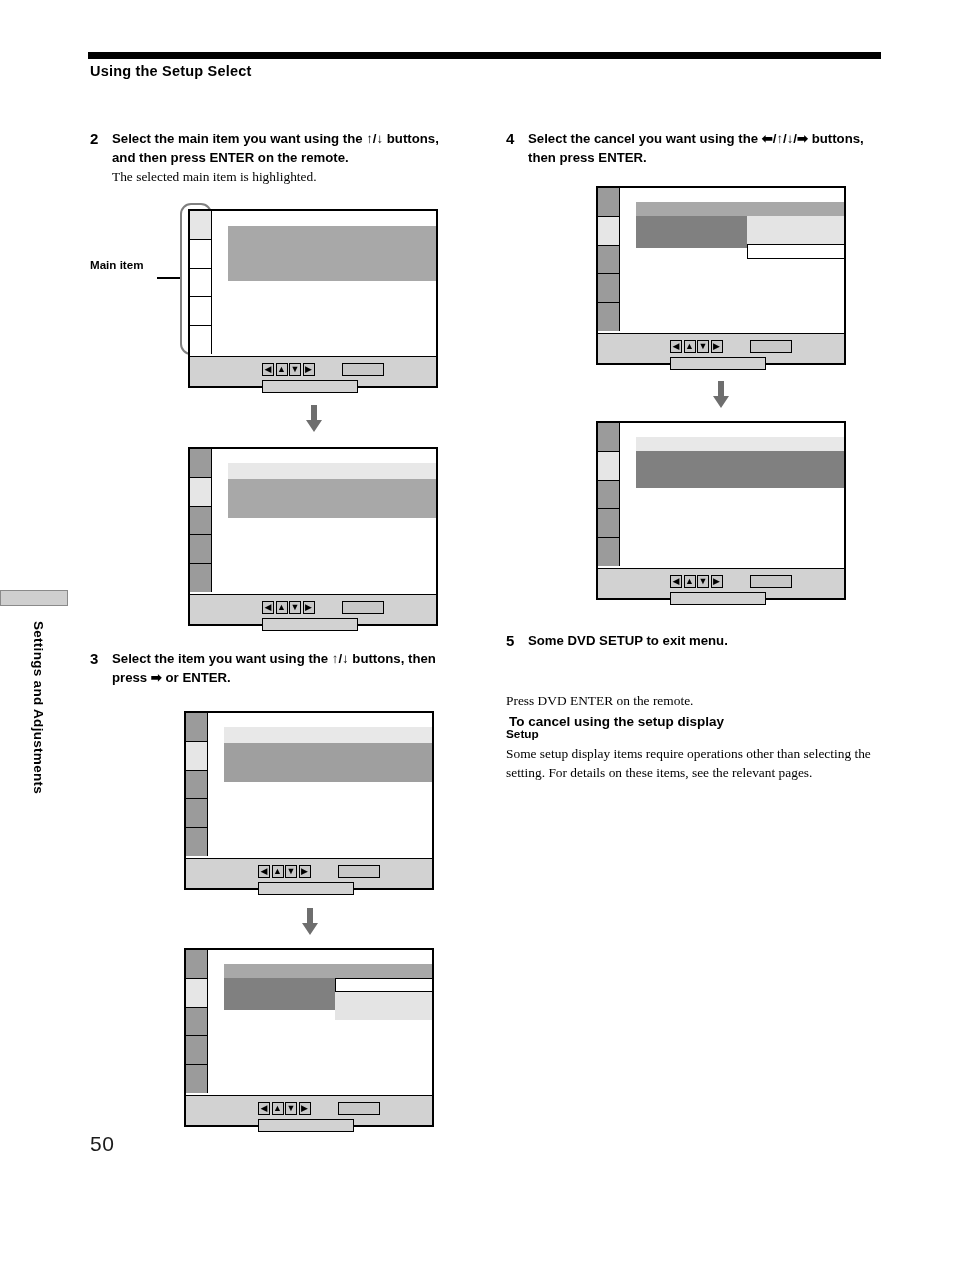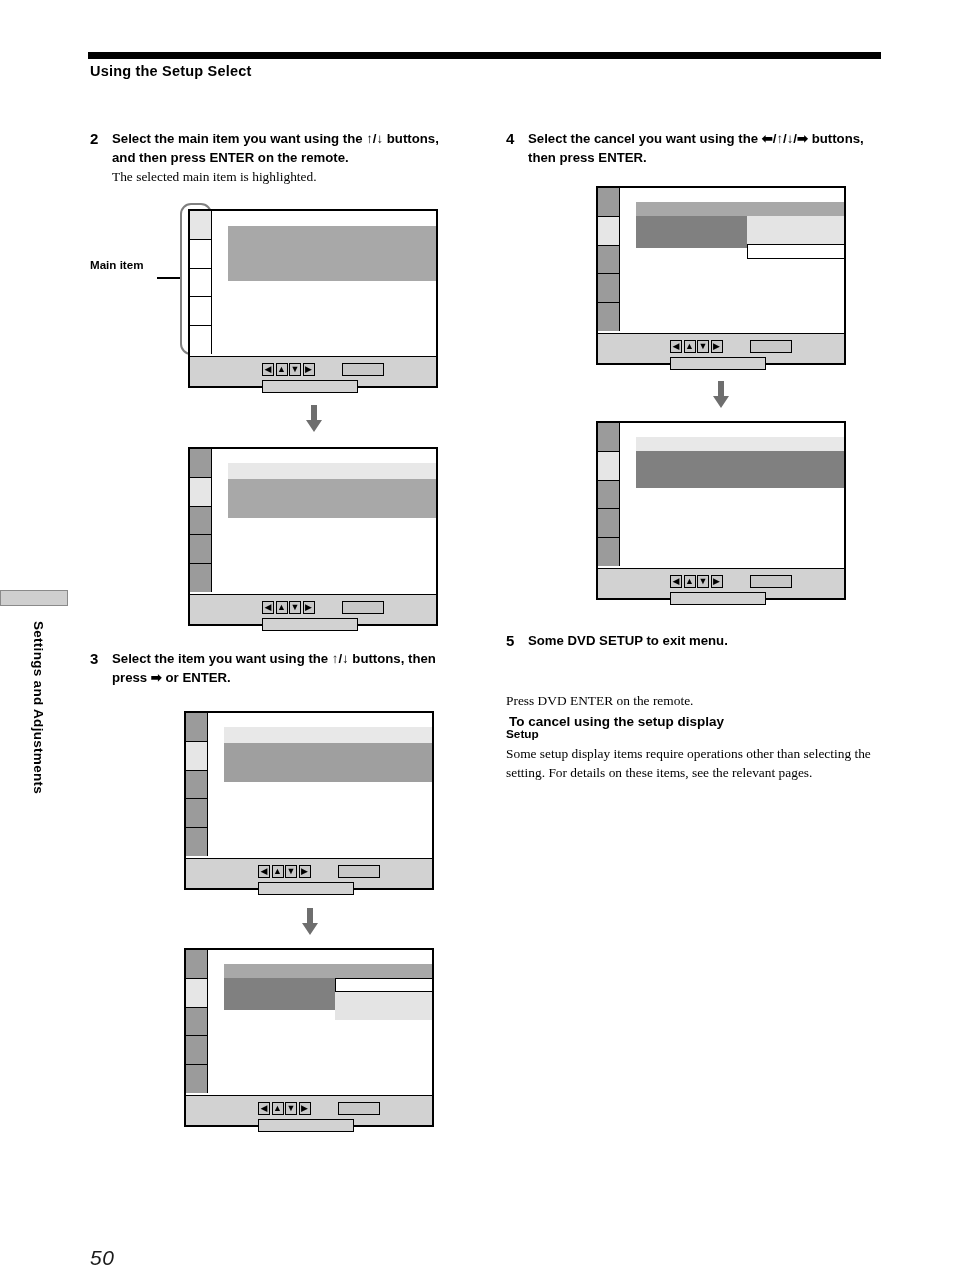--- a/index.html
+++ b/index.html
@@ -45,25 +45,24 @@
     font-size: 13.5px;
     font-weight: bold;
     letter-spacing: .3px;
     transform: rotate(90deg);
     transform-origin: center center;
     white-space: nowrap;
   }
 
   .page-number {
     position: absolute;
-    left: 90px; top: 1246px;
+    left: 90px; top: 1132px;
     font-size: 21px;
     color: #1a1a1a;
     letter-spacing: .5px;
-    font-style: italic;
   }
 
   
   .step { position: absolute; }
   .step-num {
     position: absolute;
     left: 0; top: 0;
     font-size: 15px;
     font-weight: bold;
   }

